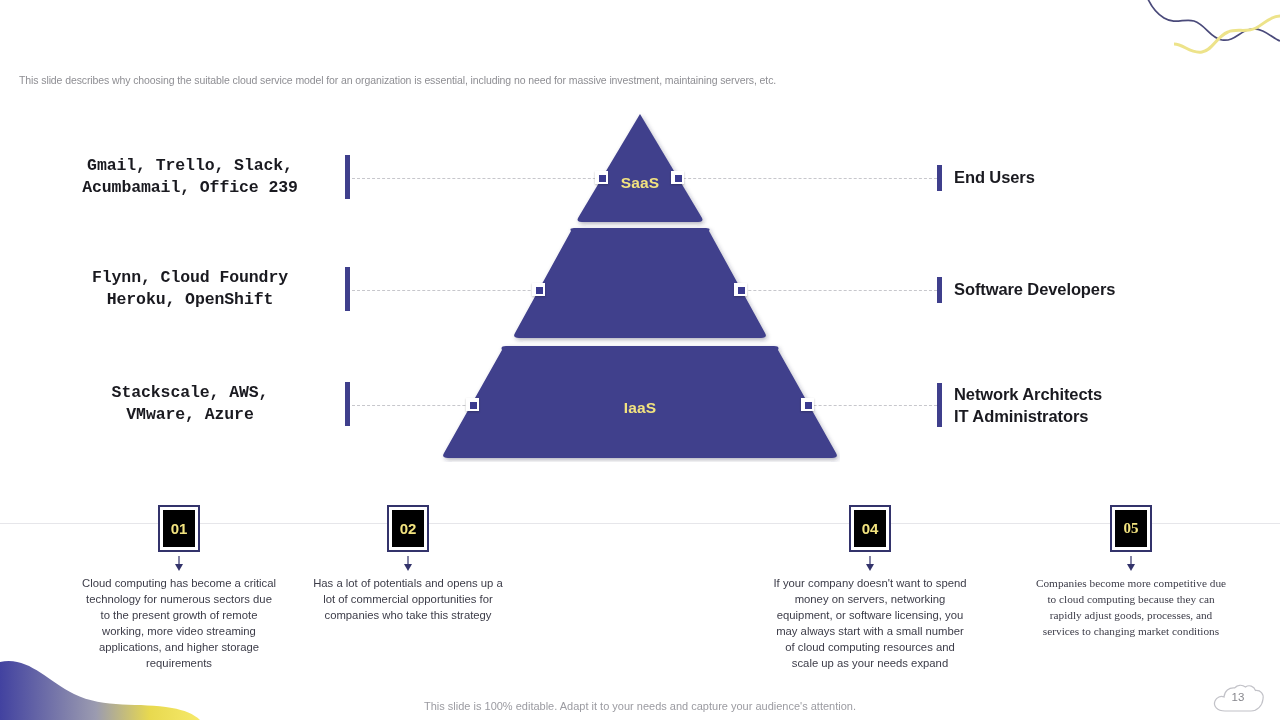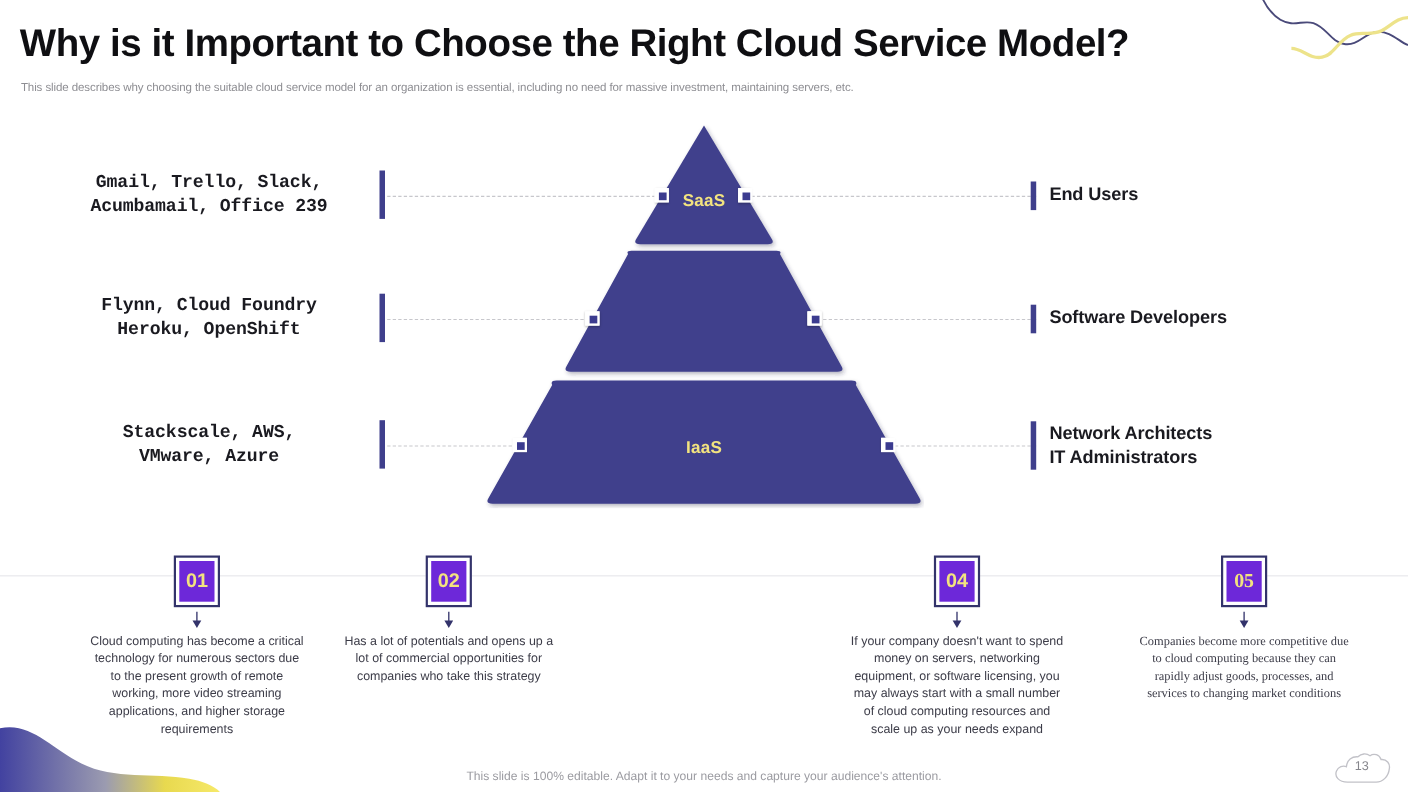--- a/index.html
+++ b/index.html
@@ -154,23 +154,23 @@
     height: 47px;
     margin: 0 auto;
     border: 2.5px solid #33336b;
     background: #ffffff;
     box-sizing: border-box;
     padding: 3px;
   }
   .badge-inner {
     width: 100%;
     height: 100%;
-    background: #6d28d9;
+    background: #000000;
     color: #f2e37f;
-    font-size: 18px;
+    font-size: 15px;
     font-weight: bold;
     display: flex;
     align-items: center;
     justify-content: center;
     box-sizing: border-box;
   }
   .arrow {
     width: 100%;
     height: 18px;
     display: flex;
@@ -231,21 +231,20 @@
       <linearGradient id="waveGrad" x1="0" y1="0" x2="1" y2="0">
         <stop offset="0%" stop-color="#4242a0"></stop>
         <stop offset="48%" stop-color="#9b9bb0"></stop>
         <stop offset="75%" stop-color="#e8d94f"></stop>
         <stop offset="100%" stop-color="#f6e96a"></stop>
       </linearGradient>
     </defs>
     <path d="M0 20 C28 14, 46 38, 74 52 C104 67, 140 60, 172 66 C184 68, 194 72, 200 78 L200 78 L0 78 Z" fill="url(#waveGrad)"></path>
   </svg>
 
-  <div class="title">Why is it Important to Choose the Right Cloud Service Model?</div>
   <div class="subtitle">This slide describes why choosing the suitable cloud service model for an organization is essential, including no need for massive investment, maintaining servers, etc.</div>
 
   <div class="dash" style="left:352px; top:178px; width:590px;"></div>
   <div class="dash" style="left:352px; top:290px; width:590px;"></div>
   <div class="dash" style="left:352px; top:405px; width:590px;"></div>
 
   <div class="pyramid">
     <svg width="400" height="350" viewBox="0 0 400 350">
       <defs>
         <filter id="shdw" x="-25%" y="-25%" width="160%" height="160%">

